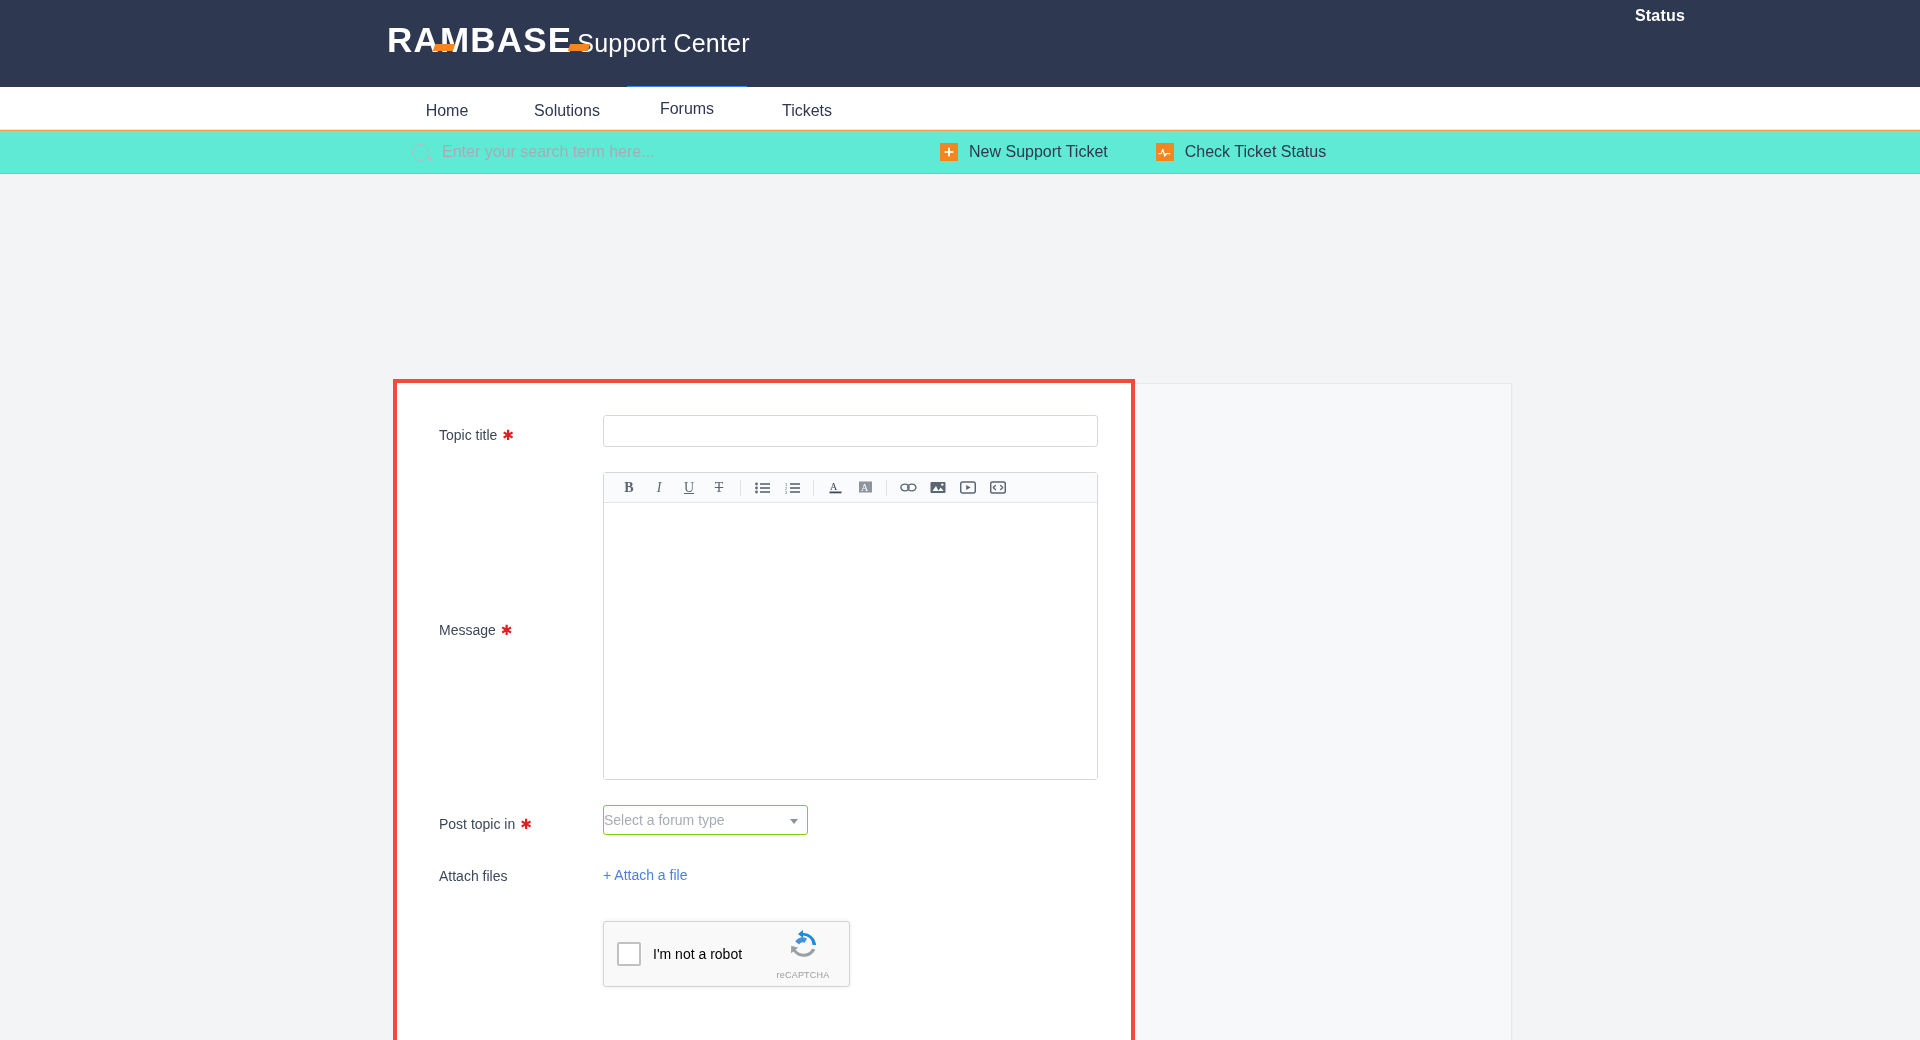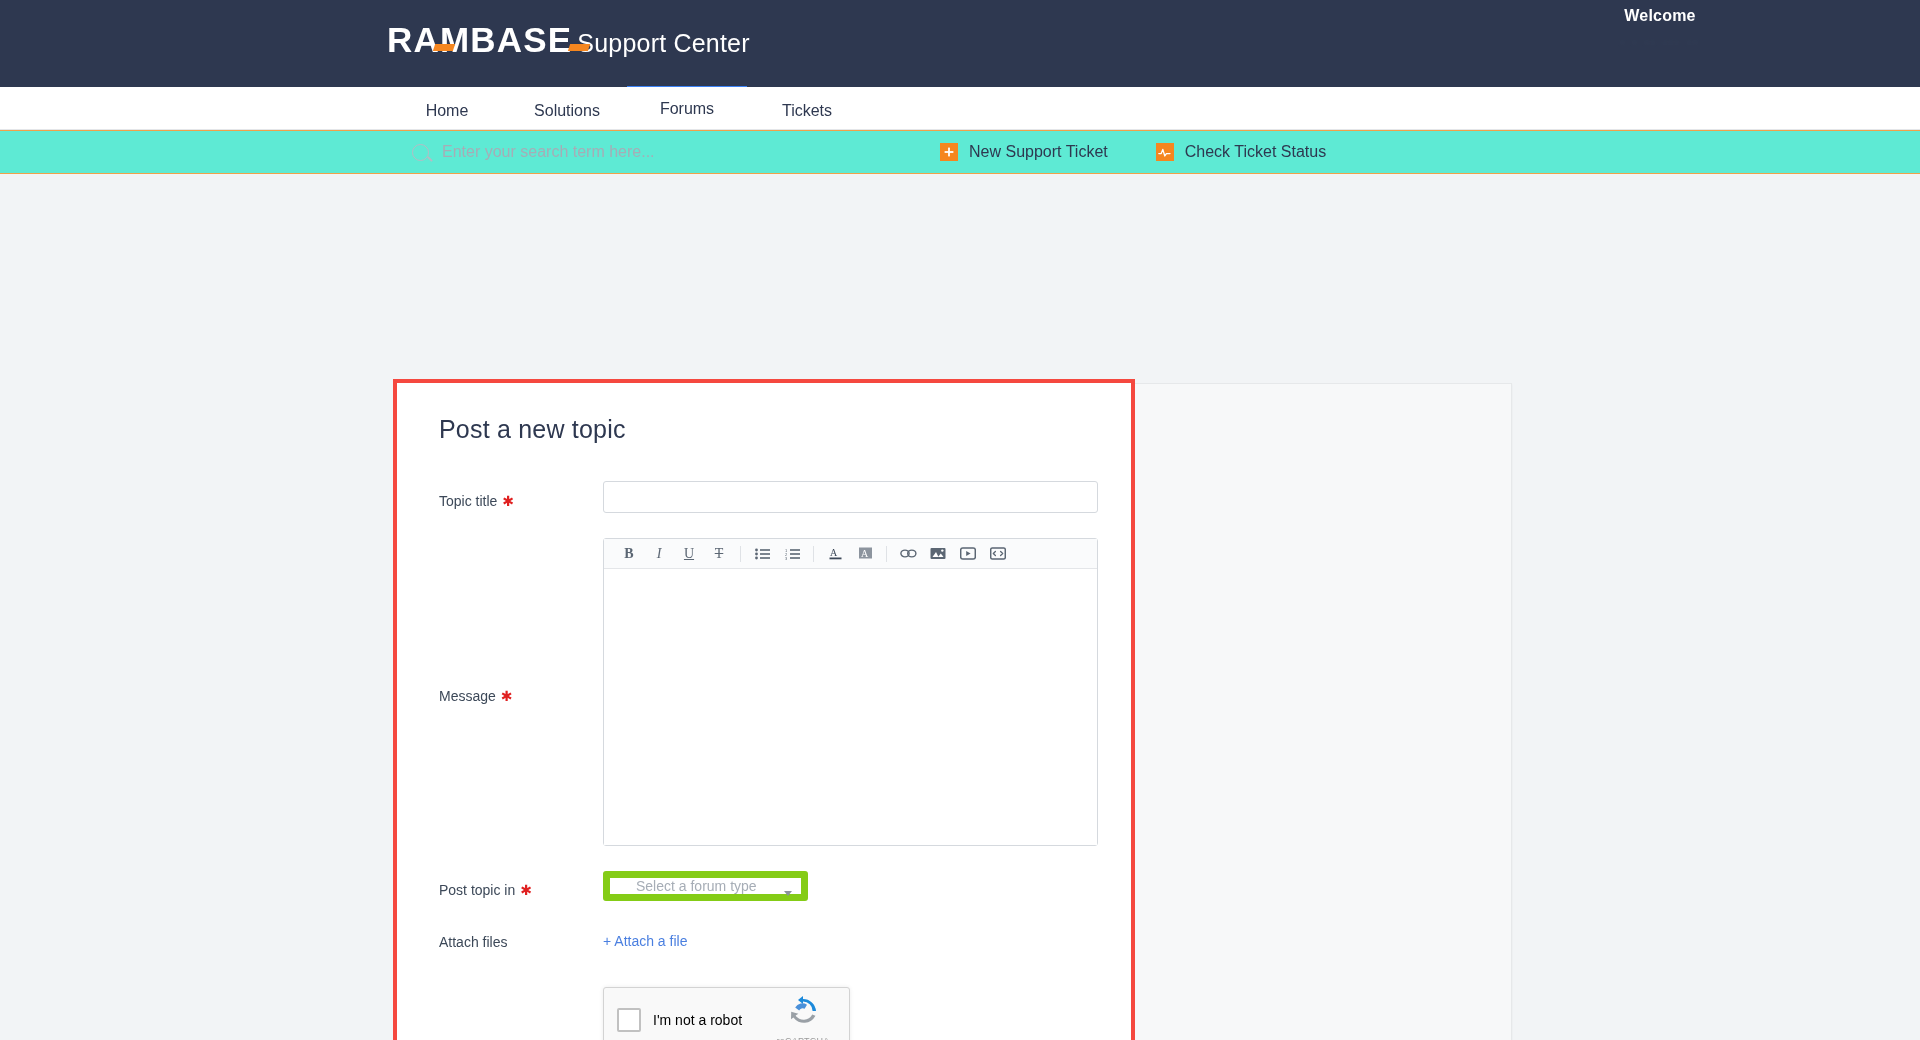--- a/index.html
+++ b/index.html
@@ -285,26 +285,26 @@
   }
   .editor-body {
     height: 276px;
     background: #fff;
     outline: none;
   }
 
   .select-box {
     width: 205px;
     height: 30px;
-    border: 7px solid #84cc16;
+    border: 1px solid #84cc16;
     border-radius: 3px;
     background: #fff;
     display: flex;
     align-items: center;
-    padding: 0 26px;
+    padding: 0 0;
     font-size: 14px;
     color: #a6adb6;
     cursor: pointer;
     position: relative;
   }
   .caret {
     position: absolute;
     right: 9px; top: 13px;
     width: 0; height: 0;
     border-left: 4px solid transparent;
@@ -363,21 +363,21 @@
 </style>
 </head>
 <body>
 
 <div class="topbar">
   <div class="logo-wrap">
     <div class="logo-mark">RAMBASE<span class="accent-a1"></span><span class="accent-a2"></span></div>
     <div class="logo-sub">Support Center</div>
   </div>
   <div class="welcome-block">
-    <div class="welcome-text">Welcome</div>
+    <div class="welcome-text">Status</div>
     <div class="welcome-sub">· ·  ·· ··· ··</div>
   </div>
 </div>
 
 <div class="navbar">
   <div class="nav-inner">
     <div class="nav-item">Home</div>
     <div class="nav-item">Solutions</div>
     <div class="nav-item active">Forums</div>
     <div class="nav-item">Tickets</div>
@@ -409,21 +409,20 @@
     </div>
   </div>
 </div>
 
 <div class="content">
 
   <div class="side-card"></div>
 
   <div class="form-card">
     <div class="form-inner">
-      <h1 class="form-title">Post a new topic</h1>
 
       <div class="frow">
         <div class="flabel">
           <span>Topic title</span><span class="req">✱</span>
         </div>
         <div class="fctrl">
           <input class="text-input" type="text" placeholder="" style="">
         </div>
       </div>
 

